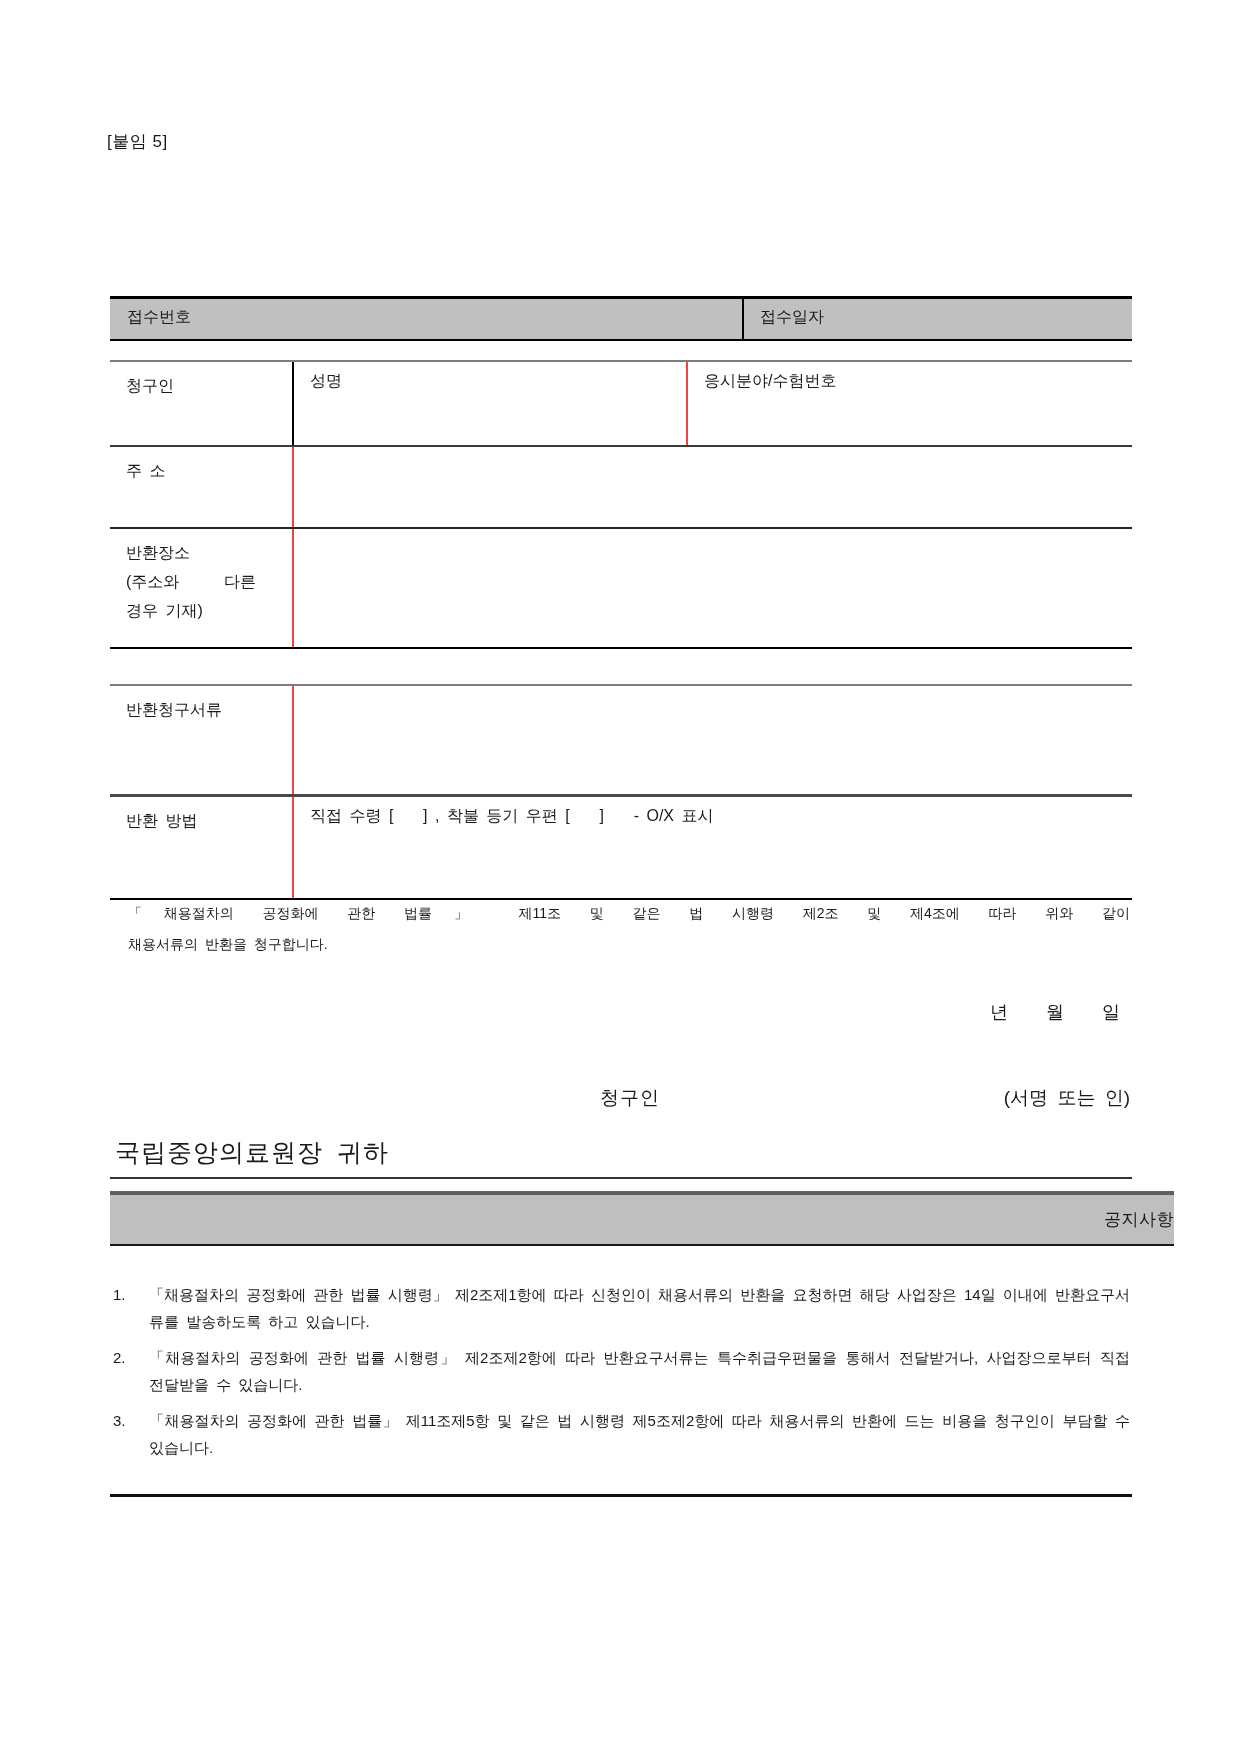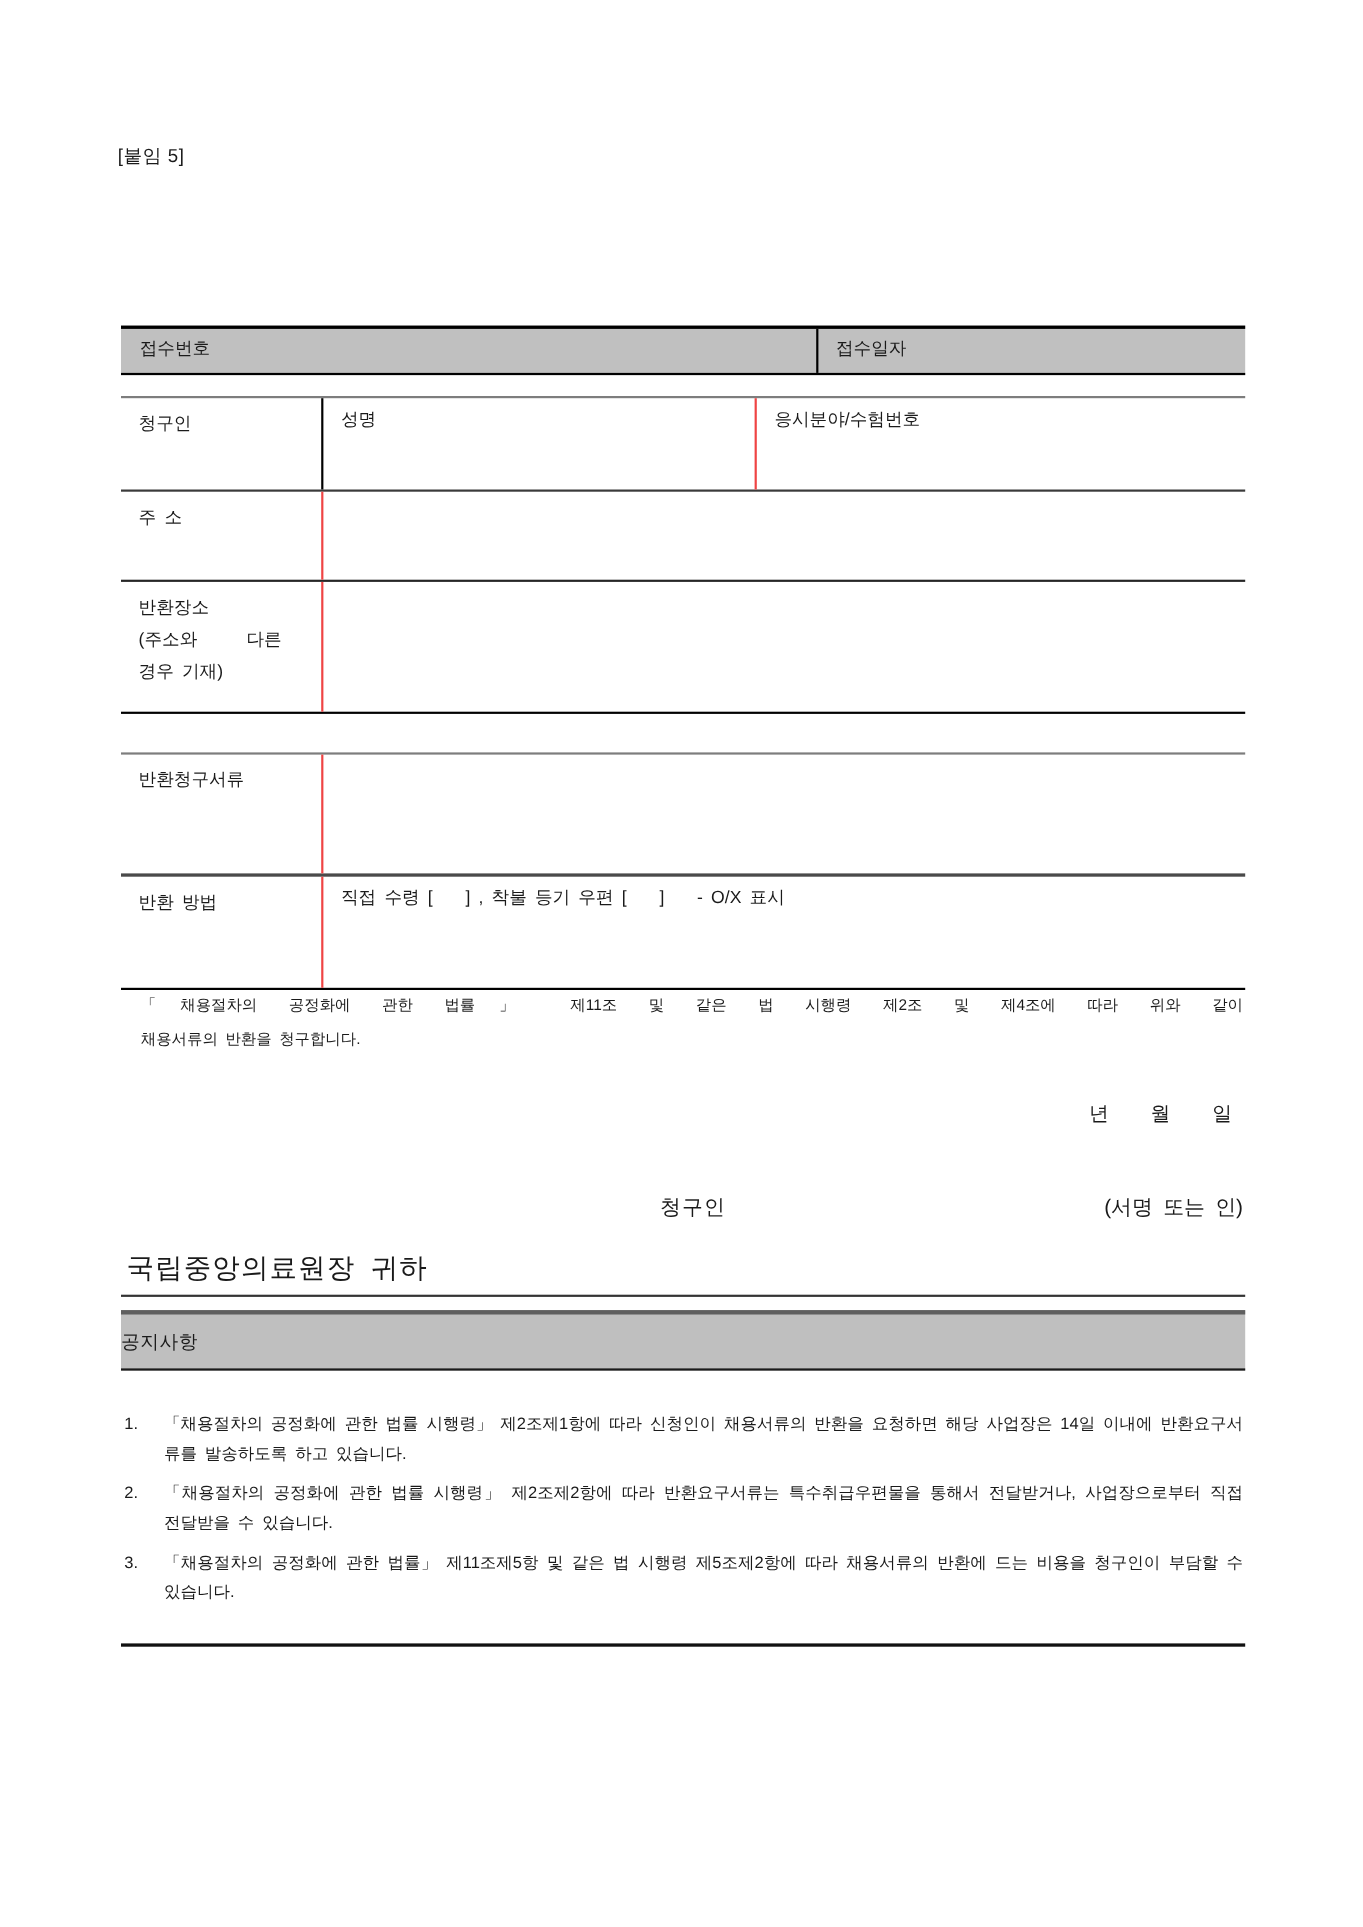--- a/index.html
+++ b/index.html
@@ -56,22 +56,22 @@
   .sign-row .signer{position:absolute;left:600px;letter-spacing:1px;}
   .sign-row .note{position:absolute;right:109px;word-spacing:4px;}
 
   .addressee{position:absolute;left:115px;top:1136px;font-size:25px;letter-spacing:1px;word-spacing:6px;}
 
   .rule1{position:absolute;left:110px;top:1177px;width:1022px;height:2px;background:#333;}
 
   .banner{
     position:absolute;left:110px;top:1191px;width:1022px;height:49px;
     background:#bfbfbf;border-top:4px solid #5f5f5f;border-bottom:2px solid #1a1a1a;
-    display:flex;align-items:center;justify-content:flex-start;
-    font-size:17px;letter-spacing:.5px;
+    display:flex;align-items:center;justify-content:flex-end;
+    font-size:17px;letter-spacing:.5px;padding-left:42px;
   }
 
   .notices{position:absolute;left:113px;top:1281px;width:1017px;font-size:15px;line-height:27px;word-spacing:3px;}
   .notice-item{position:relative;padding-left:36px;margin-bottom:9px;text-align:justify;}
   .notice-item .num{position:absolute;left:0;top:0;}
 
   .rule2{position:absolute;left:110px;top:1494px;width:1022px;height:3px;background:#111;}
 </style>
 </head>
 <body>

